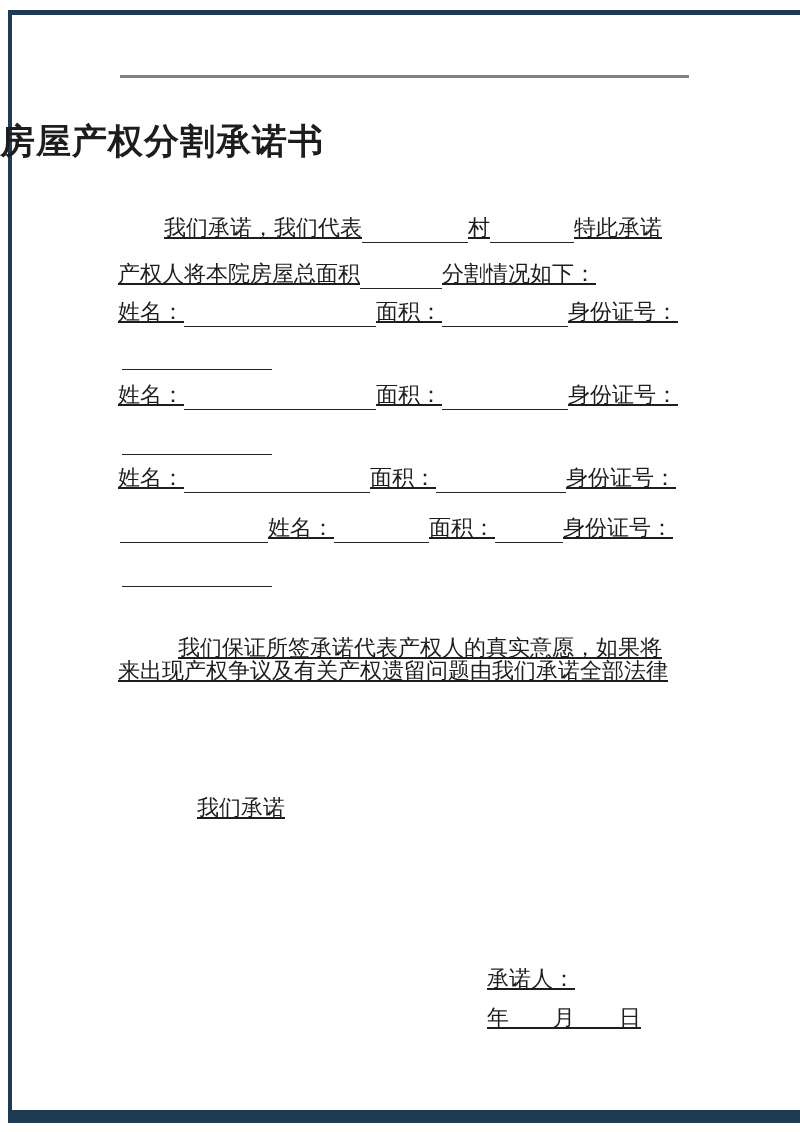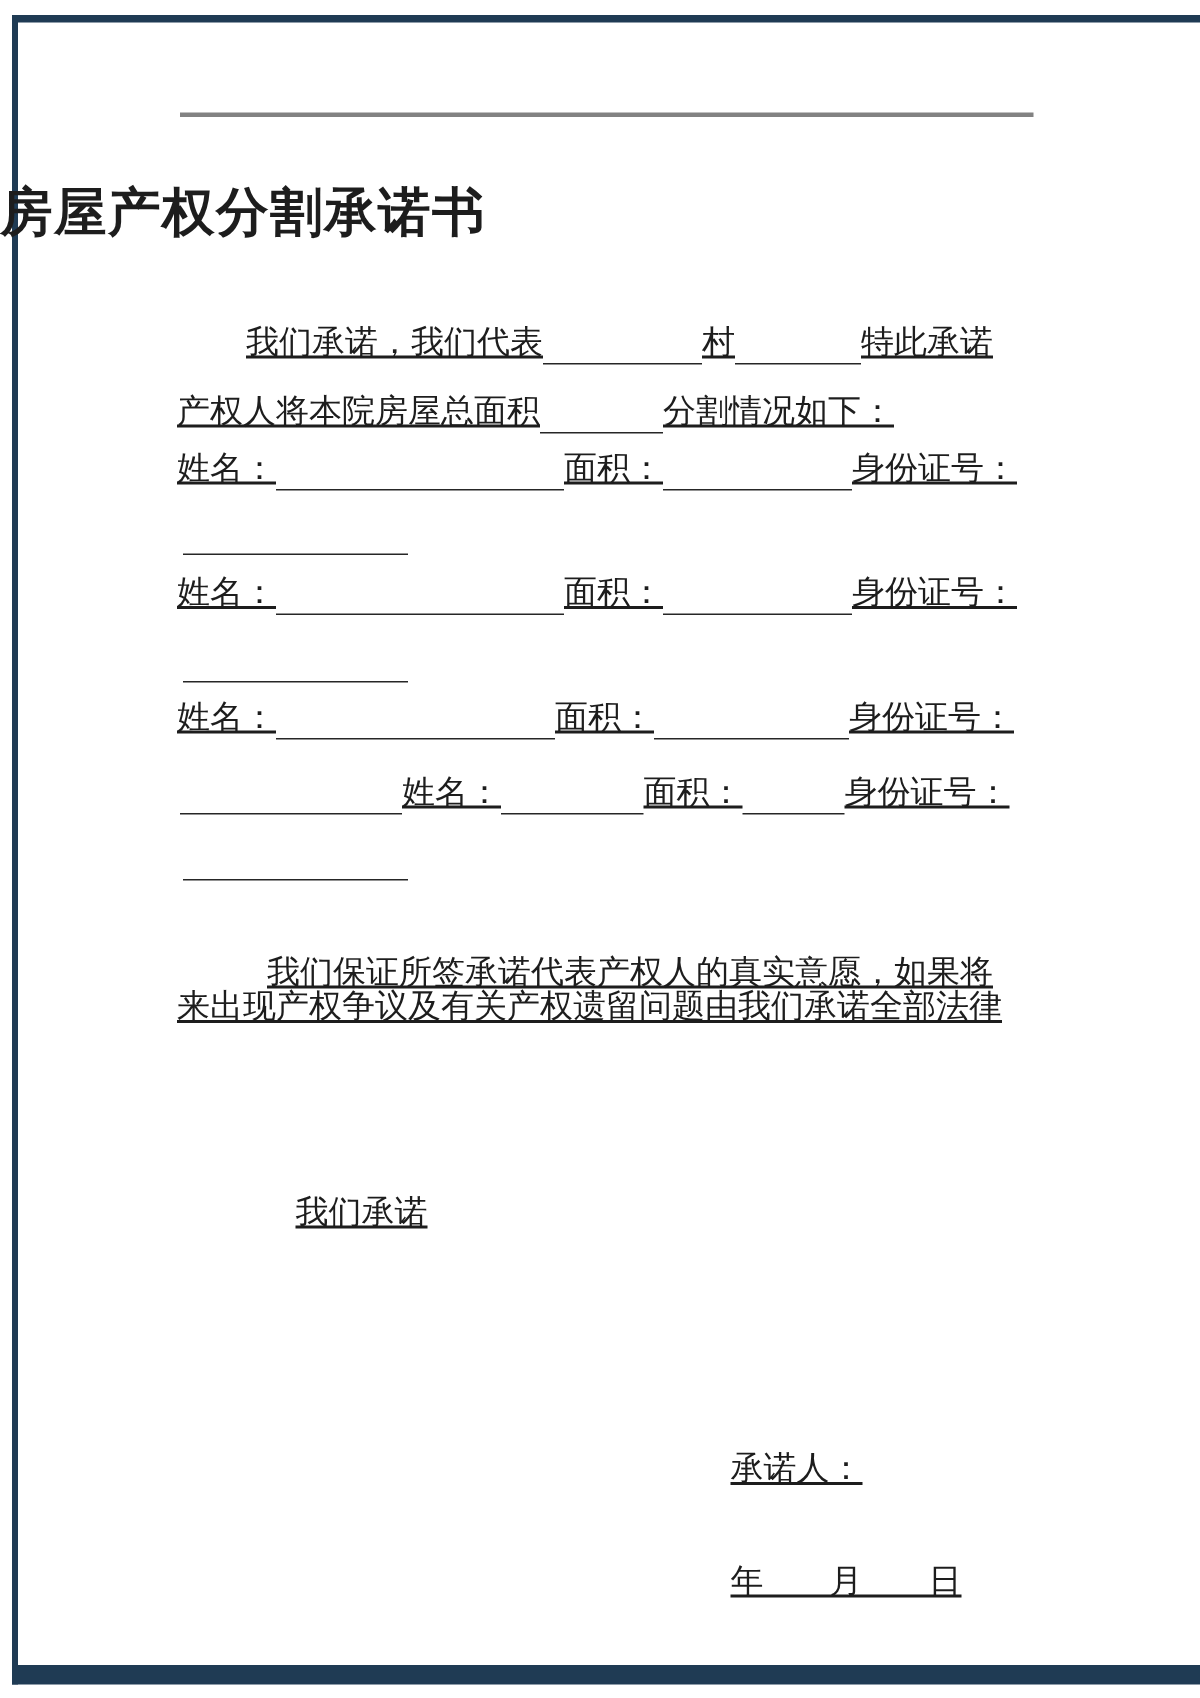--- a/index.html
+++ b/index.html
@@ -56,15 +56,15 @@
   <div class="line" style="left:118px;top:463px;"><span class="seg-t">姓名：</span><span class="seg-u" style="width: 186px;"></span><span class="seg-t">面积：</span><span class="seg-u" style="width: 130px;"></span><span class="seg-t">身份证号：</span></div>
   <div class="line" style="left:120px;top:513px;"><span class="seg-u" style="width: 148px;"></span><span class="seg-t">姓名：</span><span class="seg-u" style="width: 95px;"></span><span class="seg-t">面积：</span><span class="seg-u" style="width: 68px;"></span><span class="seg-t">身份证号：</span></div>
   <div class="line" style="left:122px;top:557px;"><span class="seg-u" style="width: 150px;"></span></div>
 
   <div class="line" style="left:178px;top:633px;text-align:center;"><span class="seg-t">我们保证所签承诺代表产权人的真实意愿，如果将</span></div>
   <div class="line" style="left:118px;top:656px;"><span class="seg-t">来出现产权争议及有关产权遗留问题由我们承诺全部法律</span></div>
 
   <div class="line" style="left:197px;top:793px;"><span class="seg-t">我们承诺</span></div>
 
   <div class="line" style="left:487px;top:964px;"><span class="seg-t">承诺人：</span></div>
-  <div class="line" style="left:487px;top:1003px;margin-top:36px;"><span class="seg-t">年　　月　　日</span></div>
+  <div class="line" style="left:487px;top:1003px;"><span class="seg-t">年　　月　　日</span></div>
 
 </div>
 
 </body></html>

